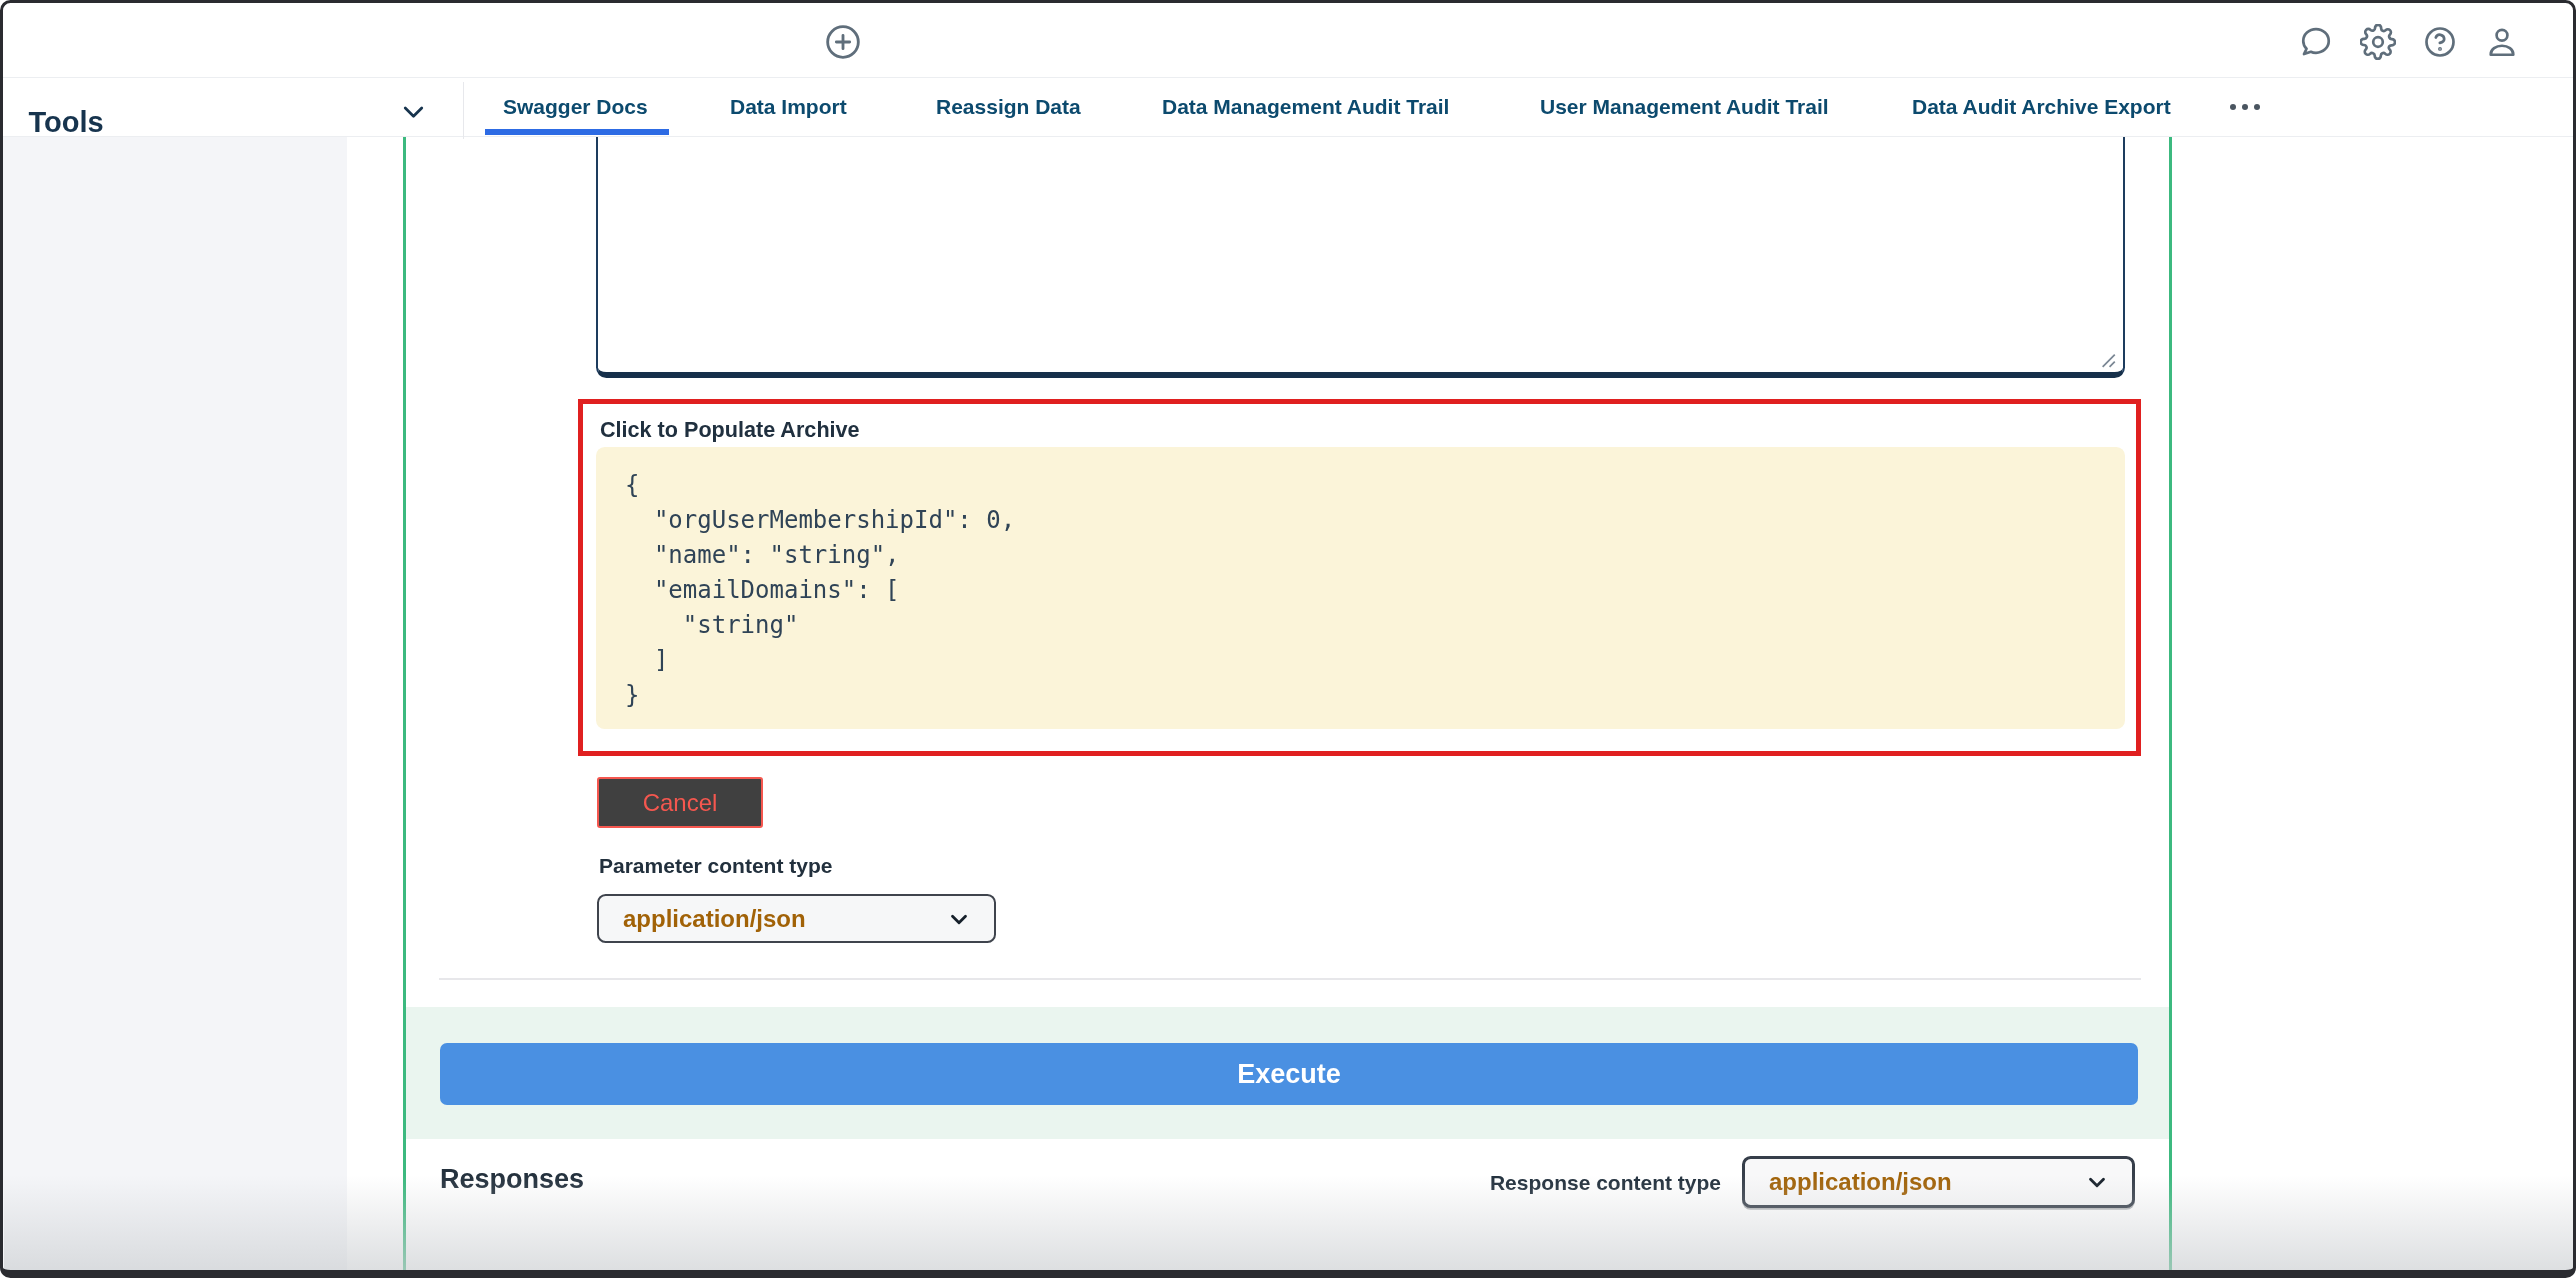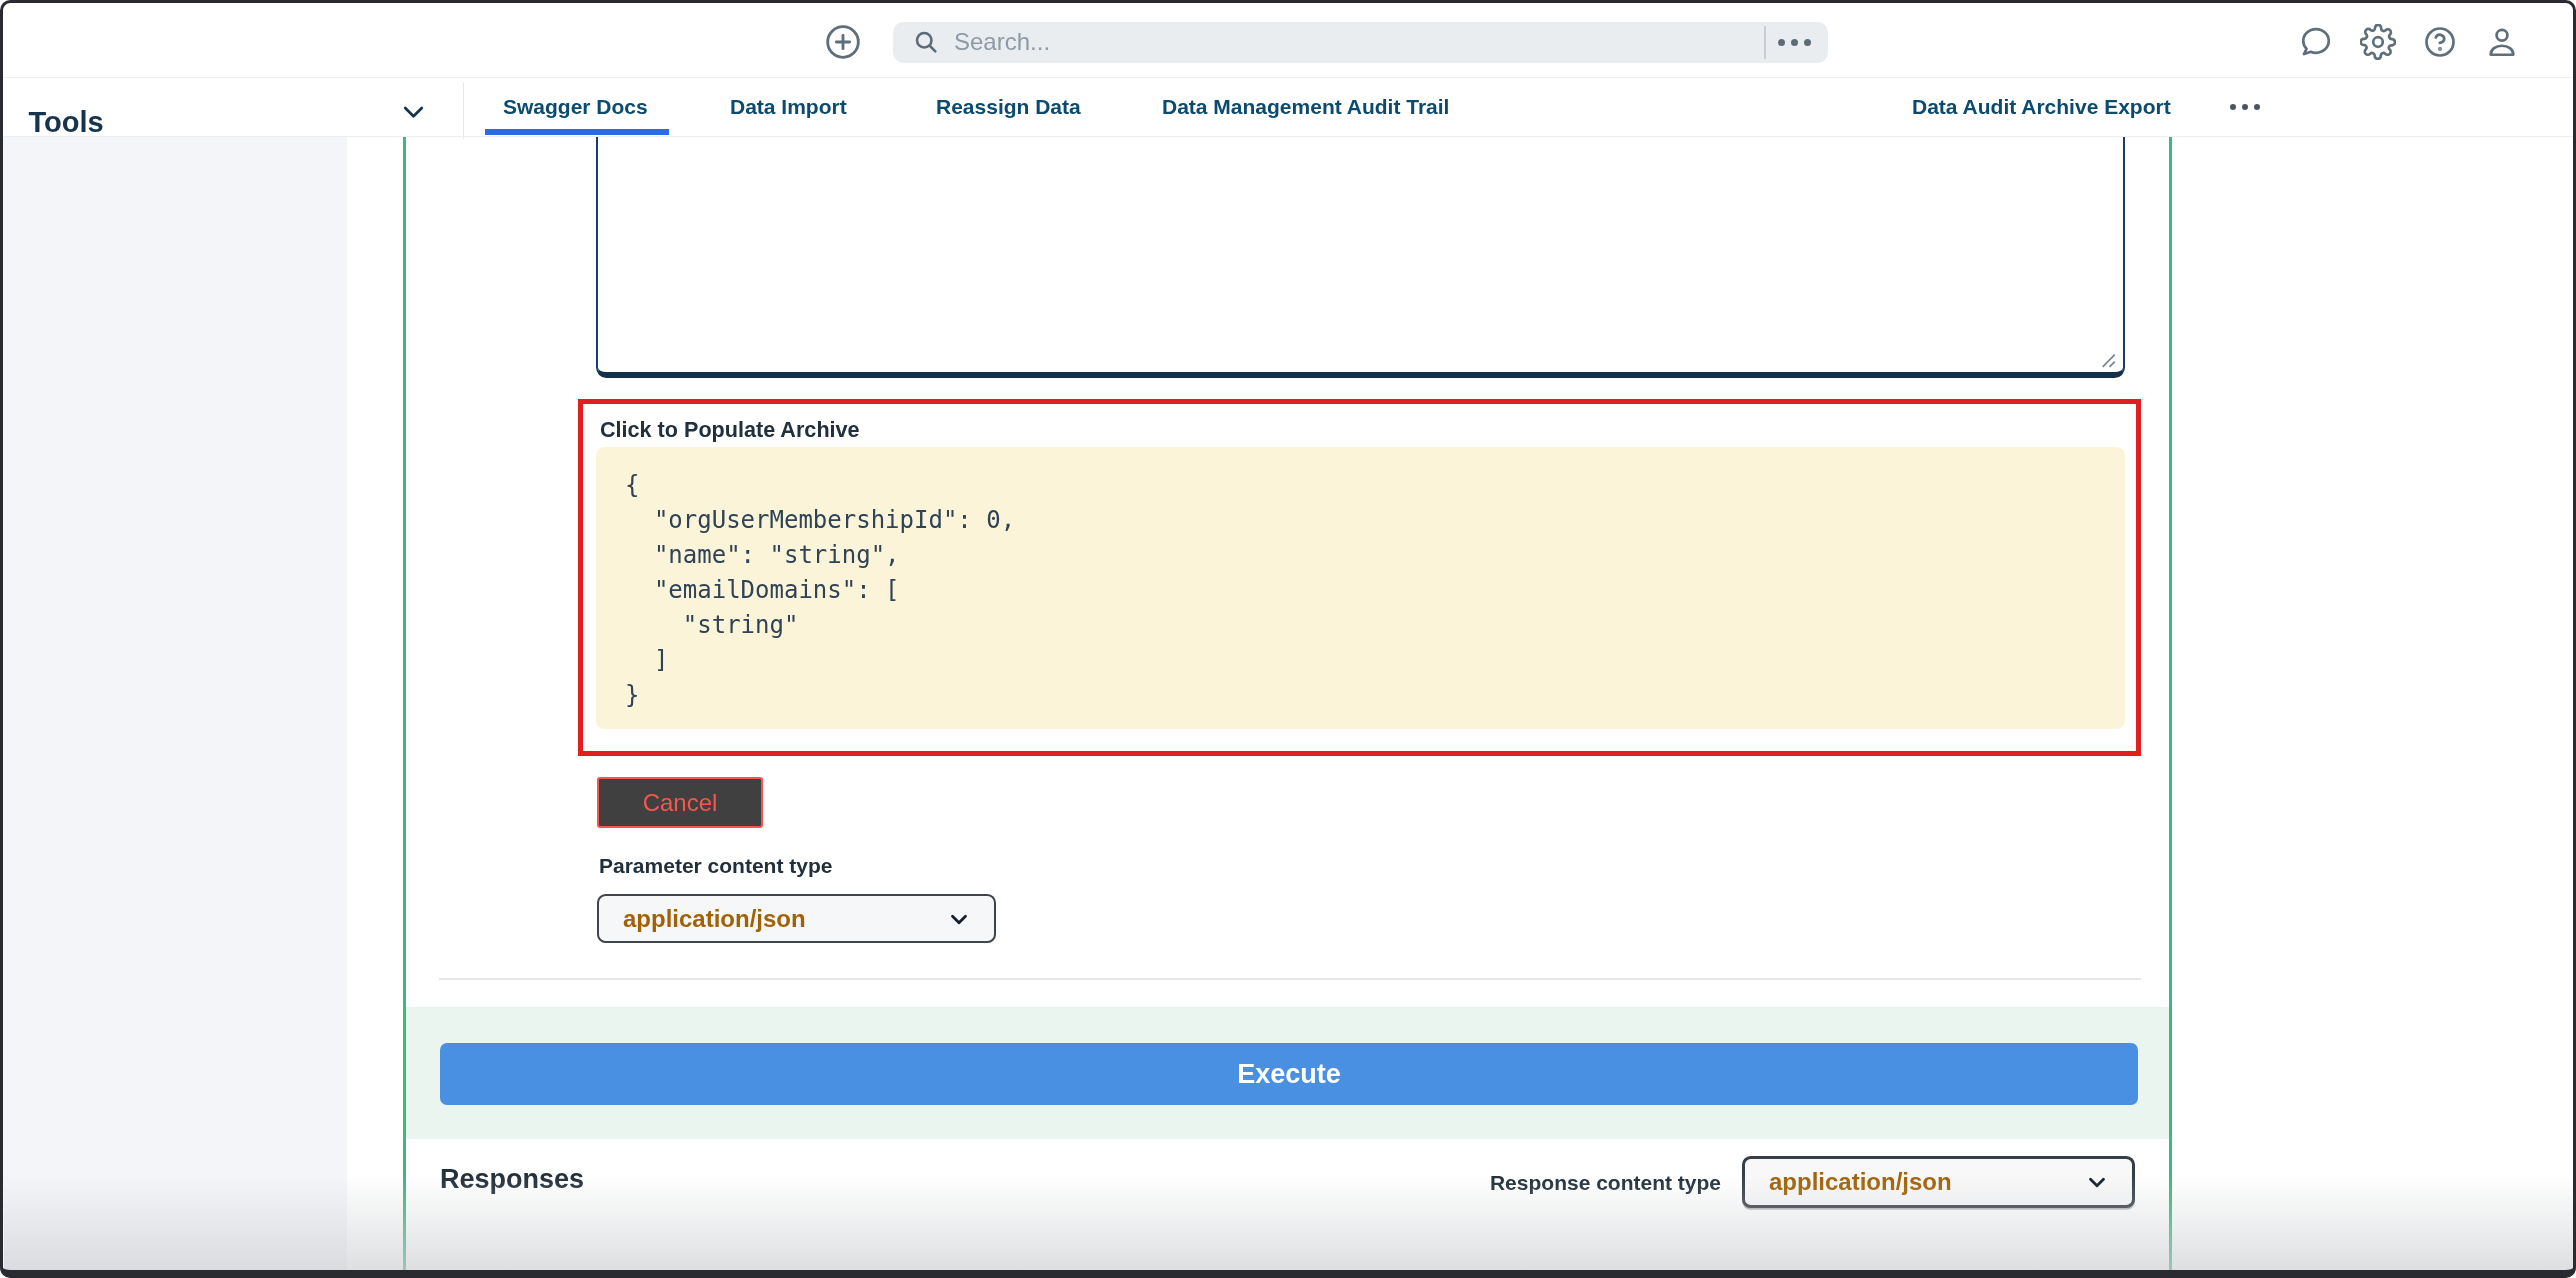--- a/index.html
+++ b/index.html
@@ -82,35 +82,20 @@
 
   <div class="topbar">
     <div class="icon-btn plus-btn">
       <span>
         <svg width="40" height="40" viewBox="0 0 24 24" fill="none" stroke="#5f6e7b" stroke-width="1.7" stroke-linecap="round">
           <circle cx="12" cy="12" r="9.2"></circle>
             <path d="M12 8v8M8 12h8"></path>
         </svg>
       </span>
     </div>
-    <div class="searchbar">
-      <span class="mag">
-        <svg width="28" height="28" viewBox="0 0 24 24" fill="none" stroke="#5c6b78" stroke-width="2.2" stroke-linecap="round">
-          <circle cx="10.5" cy="10.5" r="6.2"></circle>
-            <path d="M15.2 15.2 20 20"></path>
-        </svg>
-      </span>
-      <input type="text" value="" placeholder="Search..." style="">
-      <div class="search-divider"></div>
-      <div class="dots">
-          <i></i>
-          <i></i>
-          <i></i>
-        </div>
-    </div>
     <div class="top-icons">
       <span class="icon-btn" style="position:static">
         <svg width="36" height="36" viewBox="0 0 24 24" fill="none" stroke="#5f6e7b" stroke-width="1.8" stroke-linecap="round" stroke-linejoin="round">
           <path d="M20.5 11.3c0 4.4-3.8 7.9-8.5 7.9-1.2 0-2.4-.2-3.4-.7L4 20l1.7-3.5a7.4 7.4 0 0 1-2.2-5.2C3.5 6.9 7.3 3.4 12 3.4s8.5 3.5 8.5 7.9z"></path>
         </svg>
       </span>
       <span class="icon-btn" style="position:static">
         <svg width="36" height="36" viewBox="0 0 24 24" fill="none" stroke="#5f6e7b" stroke-width="1.8" stroke-linecap="round" stroke-linejoin="round">
           <circle cx="12" cy="12" r="3.2"></circle>
           <path d="M19.4 15a1.7 1.7 0 0 0 .3 1.9l.1.1a2 2 0 1 1-2.9 2.9l-.1-.1a1.7 1.7 0 0 0-1.9-.3 1.7 1.7 0 0 0-1 1.5v.2a2 2 0 1 1-4.1 0V21a1.7 1.7 0 0 0-1.1-1.5 1.7 1.7 0 0 0-1.9.3l-.1.1a2 2 0 1 1-2.9-2.9l.1-.1a1.7 1.7 0 0 0 .3-1.9 1.7 1.7 0 0 0-1.5-1h-.2a2 2 0 1 1 0-4.1H3a1.7 1.7 0 0 0 1.5-1.1 1.7 1.7 0 0 0-.3-1.9l-.1-.1a2 2 0 1 1 2.9-2.9l.1.1a1.7 1.7 0 0 0 1.9.3 1.7 1.7 0 0 0 1-1.5v-.2a2 2 0 1 1 4.1 0V3a1.7 1.7 0 0 0 1 1.5 1.7 1.7 0 0 0 1.9-.3l.1-.1a2 2 0 1 1 2.9 2.9l-.1.1a1.7 1.7 0 0 0-.3 1.9v.1a1.7 1.7 0 0 0 1.5 1h.2a2 2 0 1 1 0 4.1H21a1.7 1.7 0 0 0-1.6.8z"></path>
@@ -138,20 +123,21 @@
       <span class="tools-chevron">
         <svg width="33" height="33" viewBox="0 0 24 24" fill="none" stroke="#17344e" stroke-width="2" stroke-linecap="round" stroke-linejoin="round">
           <polyline points="6 9.5 12 15.5 18 9.5"></polyline>
         </svg>
       </span>
     </div>
     <span class="tab" style="left:503px">Swagger Docs</span>
     <span class="tab" style="left:730px">Data Import</span>
     <span class="tab" style="left:936px">Reassign Data</span>
     <span class="tab" style="left:1162px">Data Management Audit Trail</span>
+    <span class="tab" style="left:1540px">User Management Audit Trail</span>
     <span class="tab" style="left:1912px">Data Audit Archive Export</span>
     <div class="tab-underline"></div>
     <div class="tab-more">
         <i></i>
         <i></i>
         <i></i>
       </div>
   </div>
 
   <div class="sidebar"></div>

